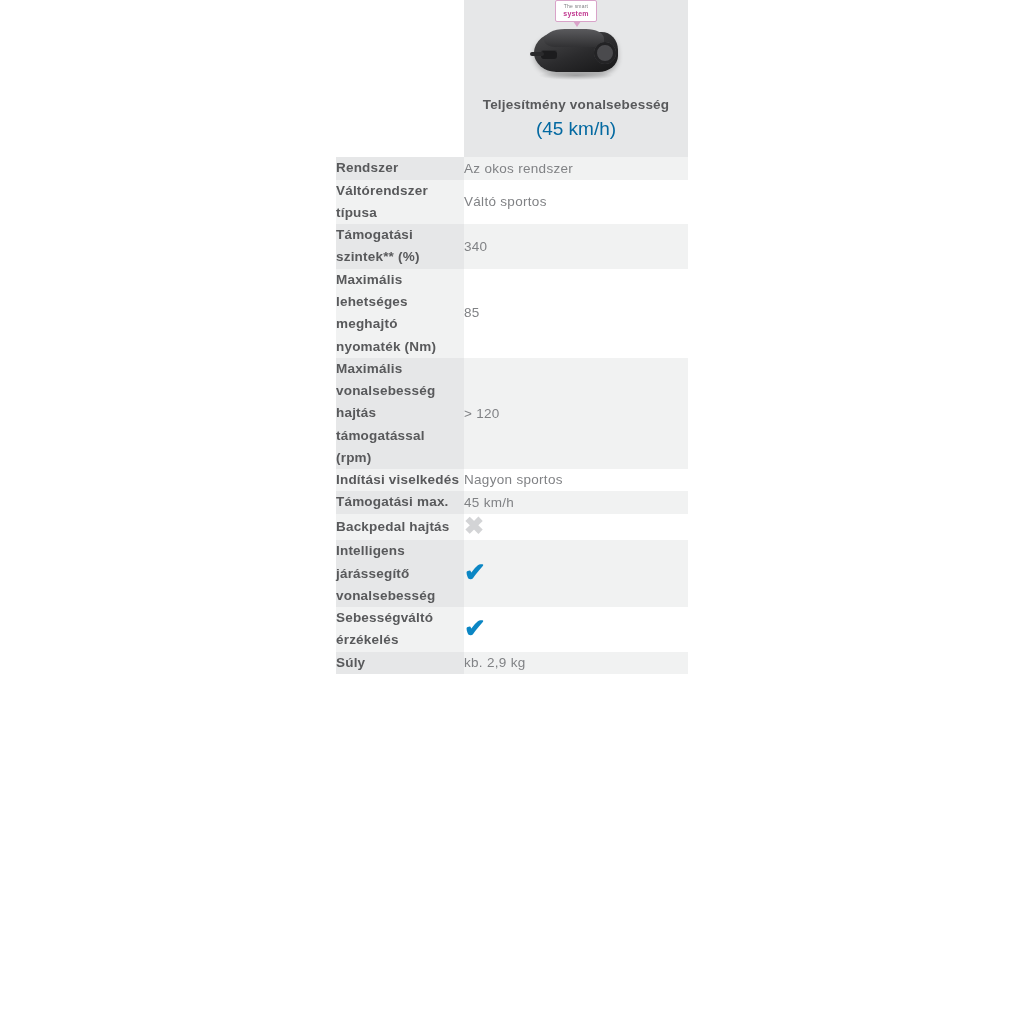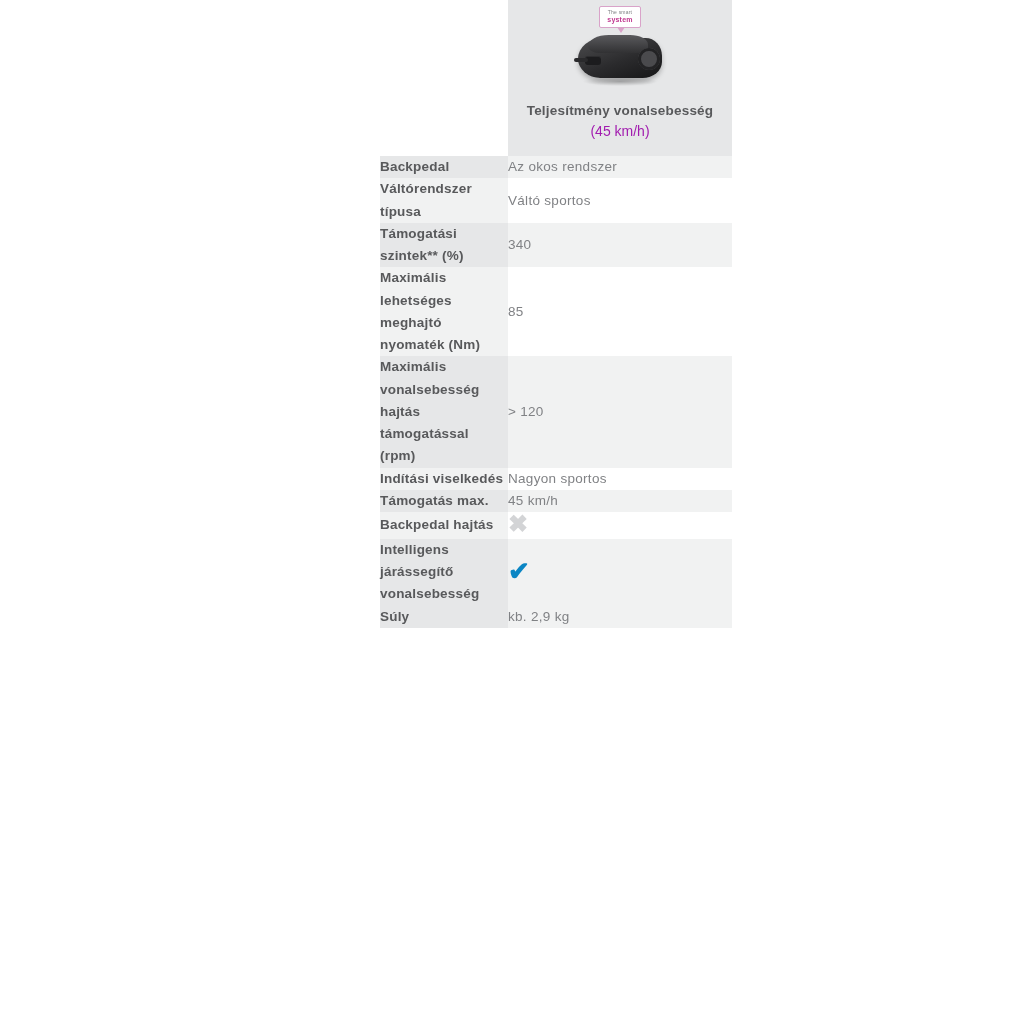--- a/index.html
+++ b/index.html
@@ -12,21 +12,20 @@
   }
   body {
     font-family: "Liberation Sans", sans-serif;
     -webkit-font-smoothing: antialiased;
   }
 
   .page {
     position: relative;
     width: 840px;
     height: 1024px;
-    margin-left: 44px;
   }
 
   .comparison-table {
     position: absolute;
     left: 336px;
     top: 0;
     width: 352px;
     border-collapse: separate;
     border-spacing: 0;
   }
@@ -76,23 +75,23 @@
     height: 142px;
   }
   .header-title {
     font-size: 13.5px;
     font-weight: bold;
     color: #58595b;
     line-height: 1.4;
     letter-spacing: 0.2px;
   }
   .header-sub {
-    font-size: 14px;
+    font-size: 19px;
     font-weight: normal;
-    color: #a21caf;
+    color: #0369a1;
     line-height: 1.5;
   }
 
   .product-wrap {
     position: relative;
     height: 92px;
     margin-bottom: 4px;
   }
 
   .badge {
@@ -240,21 +239,21 @@
               <div class="motor-ring"></div>
               <div class="motor-port"></div>
               <div class="motor-cable"></div>
             </div>
           </div>
           <div class="header-title">Teljesítmény vonalsebesség</div>
           <div class="header-sub">(45 km/h)</div>
         </td>
       </tr>
     <tr class="shaded">
-          <td class="col-label">Backpedal</td>
+          <td class="col-label">Rendszer</td>
           <td class="col-value">Az okos rendszer</td>
         </tr>
         <tr class="plain">
           <td class="col-label">Váltórendszer típusa</td>
           <td class="col-value">Váltó sportos</td>
         </tr>
         <tr class="shaded">
           <td class="col-label">Támogatási szintek** (%)</td>
           <td class="col-value">340</td>
         </tr>
@@ -264,31 +263,35 @@
         </tr>
         <tr class="shaded">
           <td class="col-label">Maximális vonalsebesség hajtás támogatással (rpm)</td>
           <td class="col-value">&gt; 120</td>
         </tr>
         <tr class="plain">
           <td class="col-label">Indítási viselkedés</td>
           <td class="col-value">Nagyon sportos</td>
         </tr>
         <tr class="shaded">
-          <td class="col-label">Támogatás max.</td>
+          <td class="col-label">Támogatási max.</td>
           <td class="col-value">45 km/h</td>
         </tr>
         <tr class="plain">
           <td class="col-label">Backpedal hajtás</td>
           <td class="col-value"><span class="mark-cross">✖</span></td>
         </tr>
         <tr class="shaded">
           <td class="col-label">Intelligens járássegítő vonalsebesség</td>
           <td class="col-value"><span class="mark-check">✔</span></td>
         </tr>
+        <tr class="plain">
+          <td class="col-label">Sebességváltó érzékelés</td>
+          <td class="col-value"><span class="mark-check">✔</span></td>
+        </tr>
         <tr class="shaded">
           <td class="col-label">Súly</td>
           <td class="col-value">kb. 2,9 kg</td>
         </tr>
       </tbody>
   </table>
 
 </div>
 
 </body></html>

